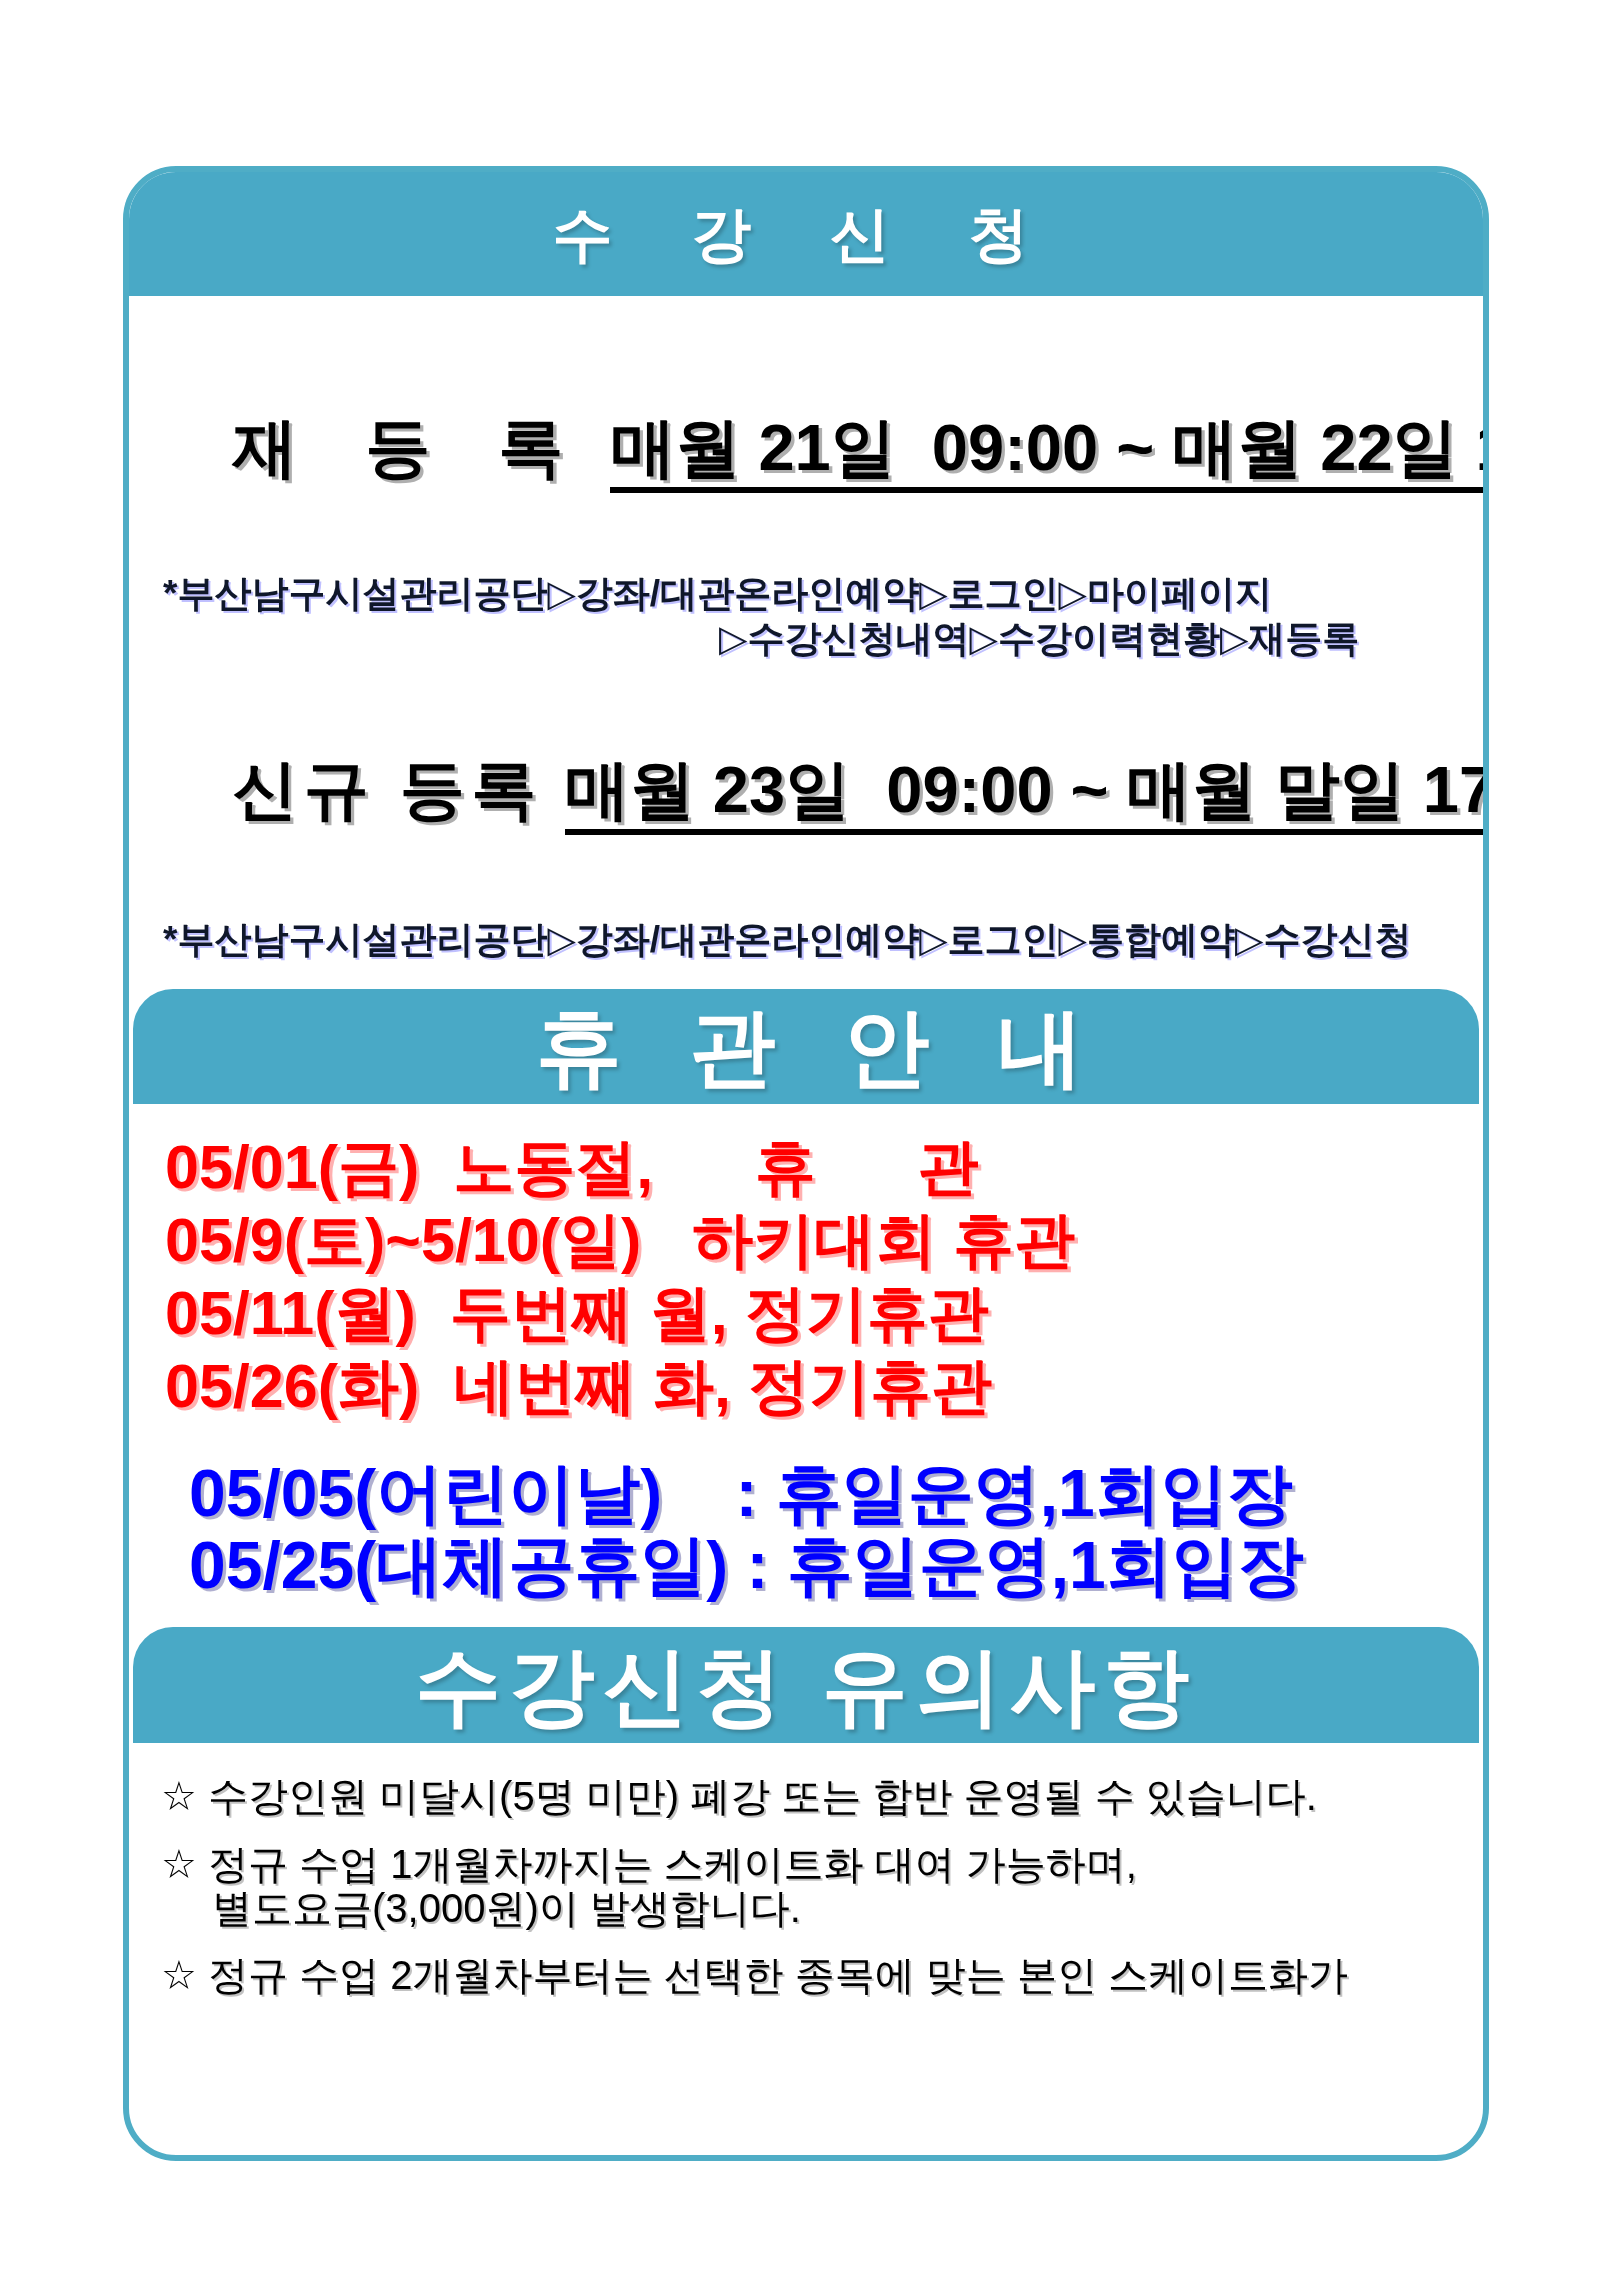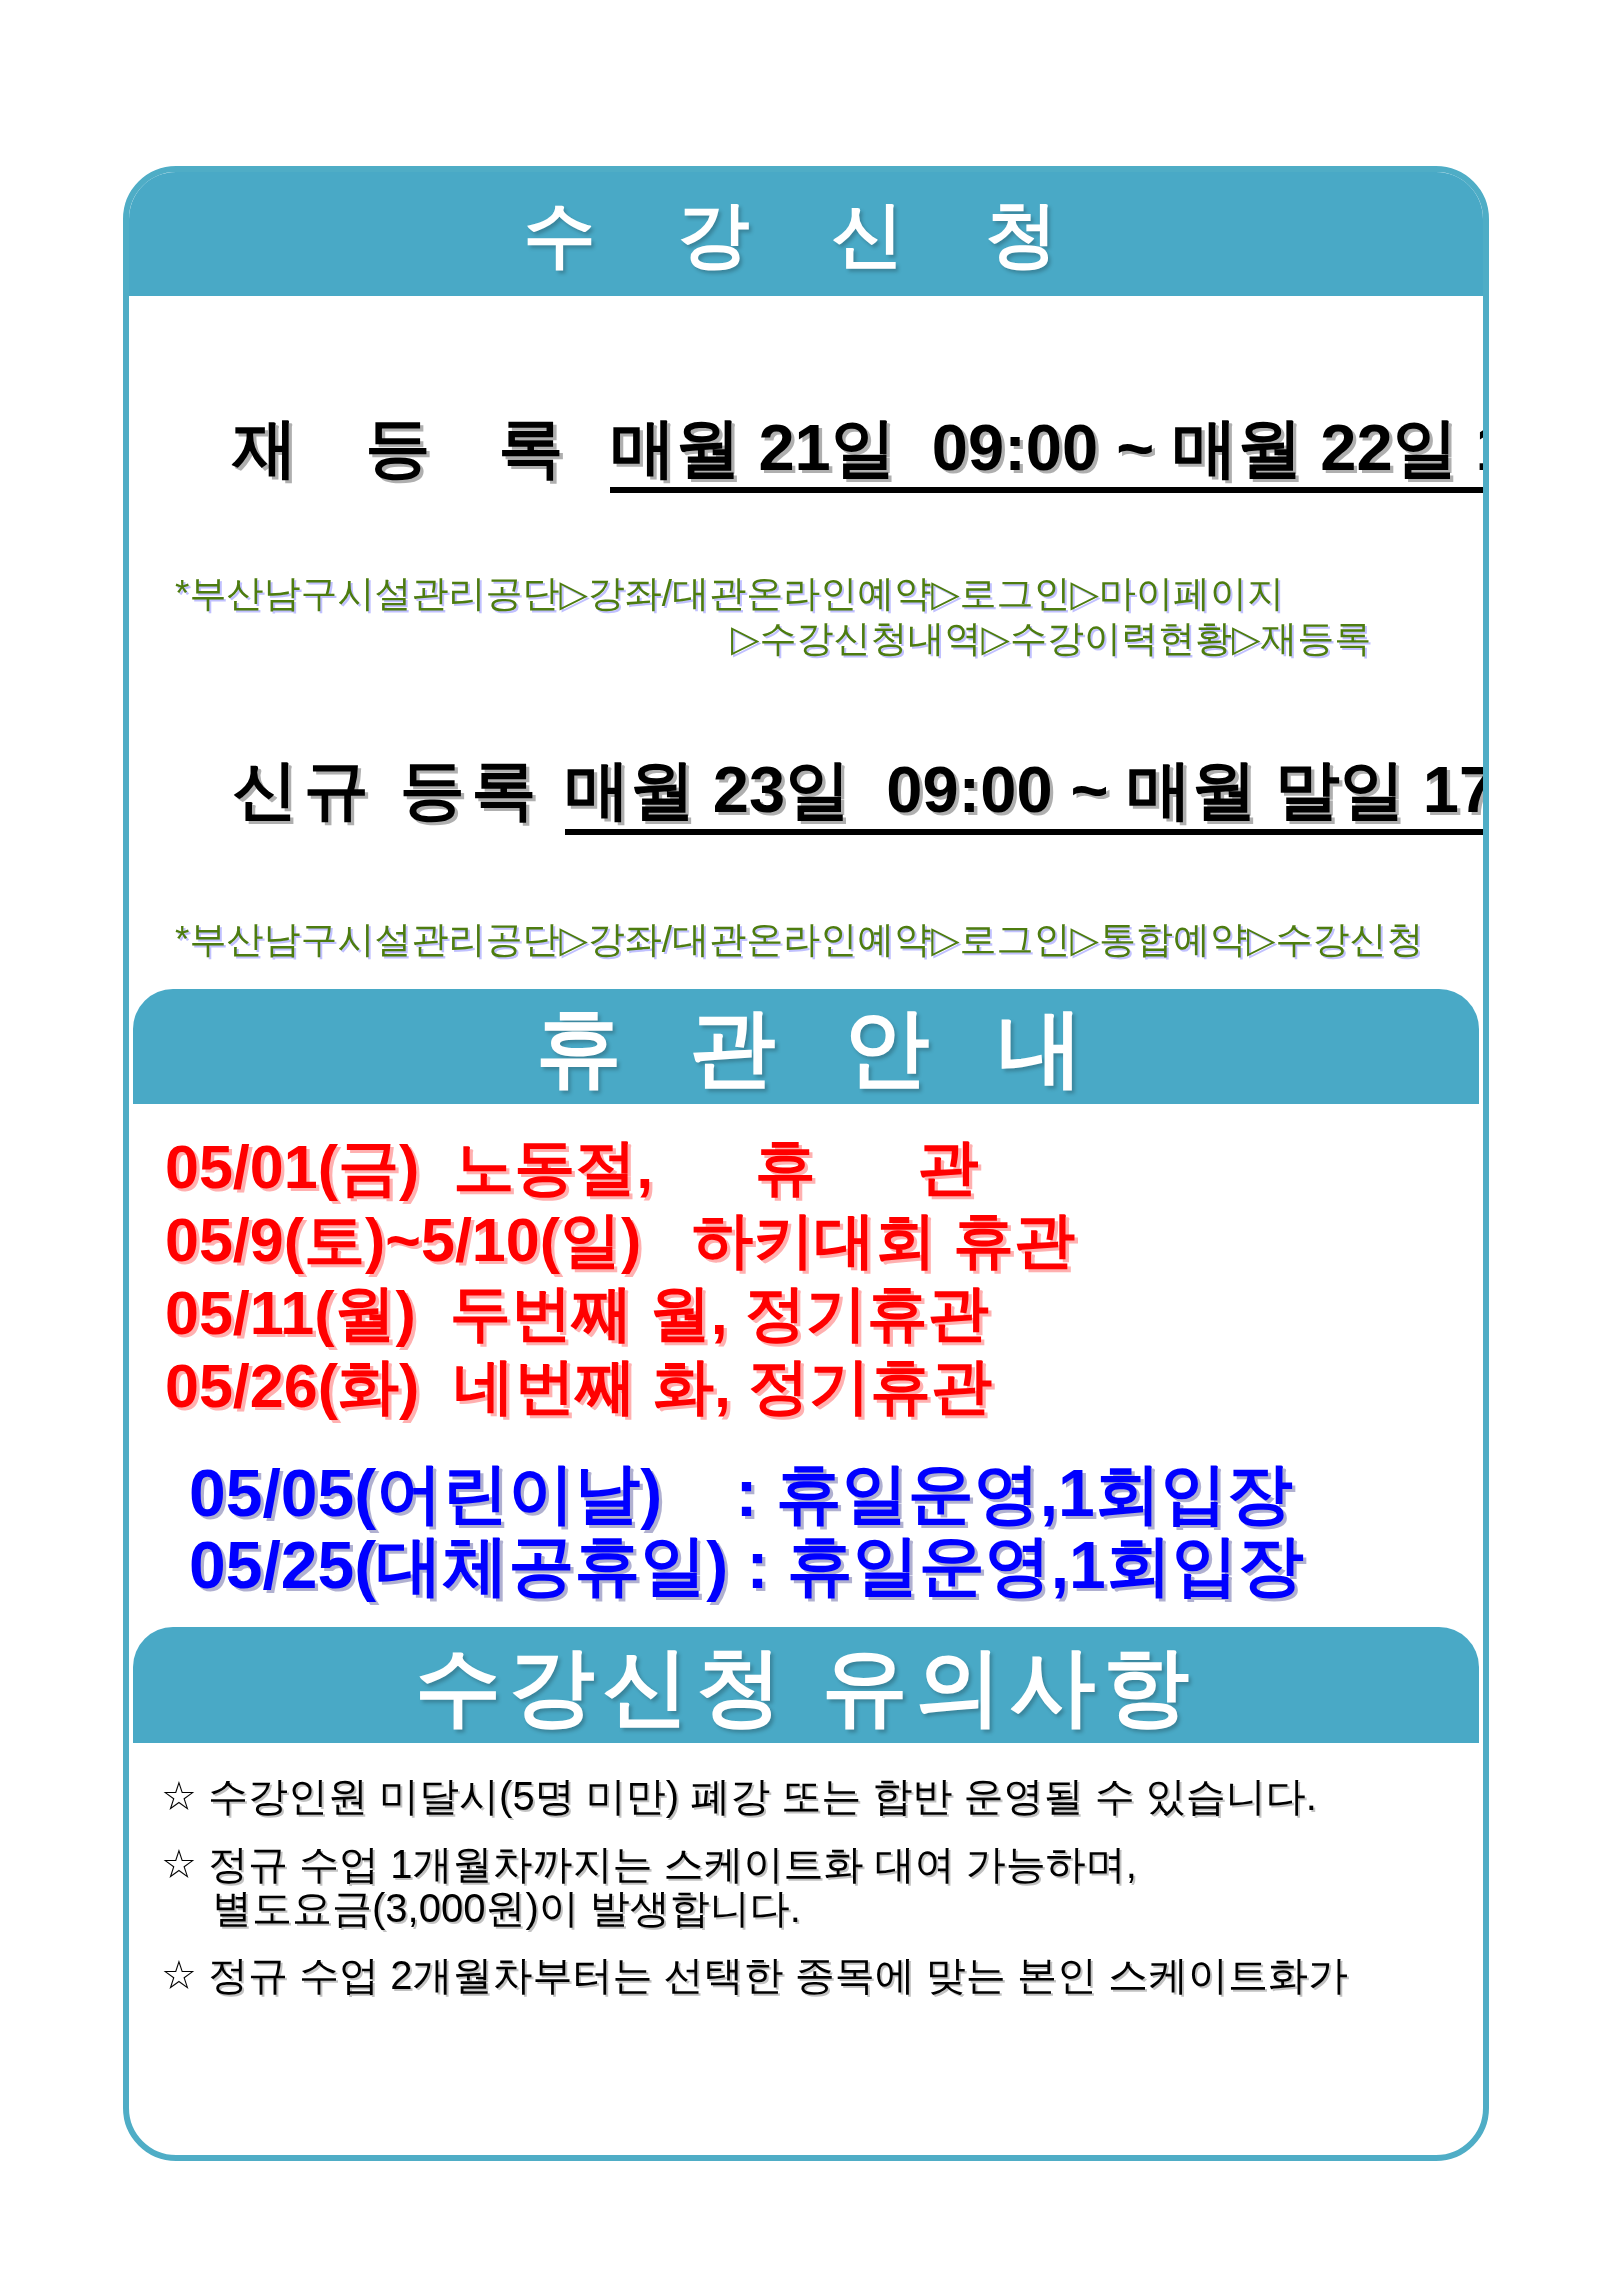--- a/index.html
+++ b/index.html
@@ -12,45 +12,44 @@
     position:absolute;left:123px;top:166px;width:1366px;height:1995px;
     box-sizing:border-box;border:6.5px solid #4fadc6;border-radius:53px;
     background:#ffffff;overflow:hidden;
   }
   
   .band{
     background:#49a9c6;color:#ffffff;font-weight:bold;text-align:center;
     text-shadow:2.6px 2.6px 3.9px rgba(0,0,0,0.22);
   }
   .band-top{
-    height:124px;line-height:125px;font-size:72px;letter-spacing:31px;
+    height:124px;line-height:125px;font-size:60px;letter-spacing:31px;
   }
   .band-mid{
     margin:0 3.9px;height:115px;line-height:117px;font-size:86px;
     border-radius:40px 40px 0 0;letter-spacing:22px;
   }
   .band-notes{letter-spacing:7.8px;margin-top:26px;height:116px;line-height:119px;}
   .band-closure{margin-top:29px;padding-left:29px;}
   
   .reg-line{
     padding-left:31px;font-size:65px;font-weight:bold;color:#000;
     white-space:pre;line-height:75px;
     text-shadow:3.3px 3.3px 0 rgba(110,110,110,0.55);
   }
   .reg-line.first{margin-top:39px;}
   .reg-line.second{margin-top:18px;}
   .reg-label{display:inline-block;margin-right:22px;}
   .lbl-wide{letter-spacing:25px;}
   .lbl-normal{letter-spacing:6.5px;}
   .reg-dates{border-bottom:6.5px solid #000;padding-bottom:2.6px;}
   .menu-path{
-    padding-left:34px;font-size:37px;font-weight:normal;color:#4d7c0f;
+    padding-left:34px;font-size:37px;font-weight:bold;color:#0f172a;
     line-height:40px;white-space:pre;
     text-shadow:2px 2px 0 rgba(140,140,255,0.55);
-    margin-left:12px;
   }
   .menu-path.p1{margin-top:14.3px;}
   .menu-path.p1b{margin-top:5.2px;padding-left:590px;}
   .menu-path.p2{margin-top:18px;}
   
   .closed-list{margin-top:27px;}
   .closure-line{
     padding-left:36px;font-size:61px;font-weight:bold;color:#ff0000;
     line-height:73px;white-space:pre;
     text-shadow:3.3px 2.6px 0 rgba(255,150,150,0.75);

